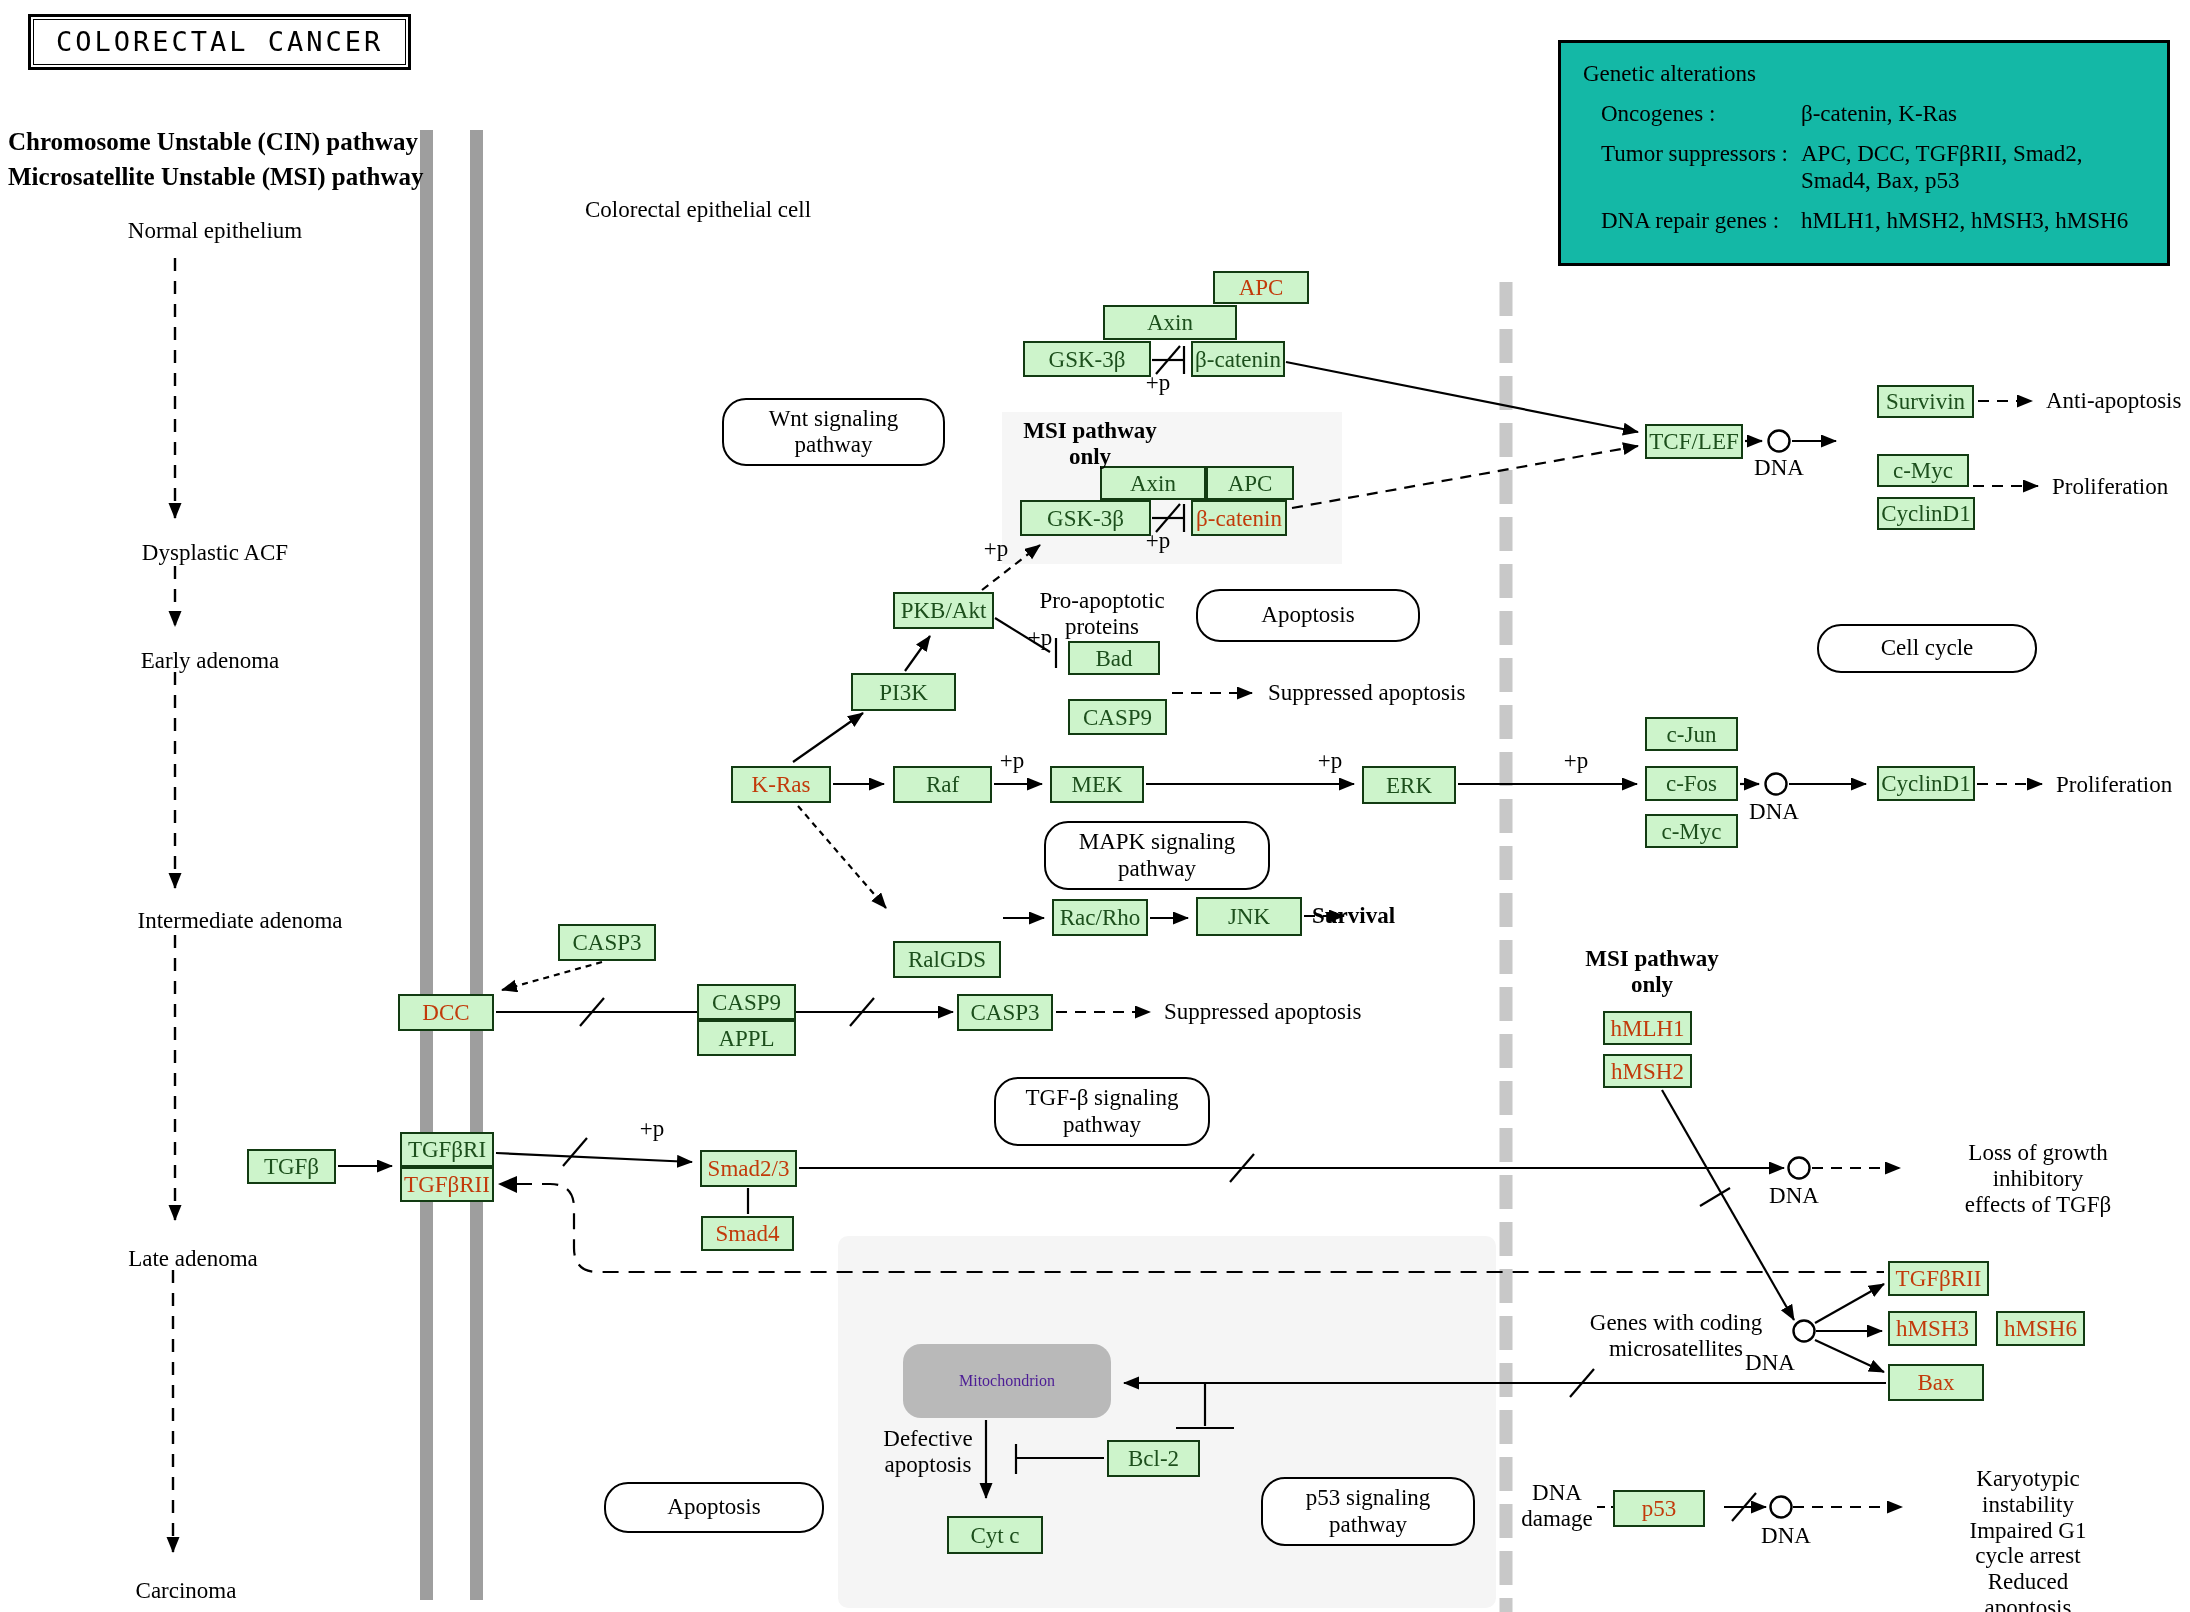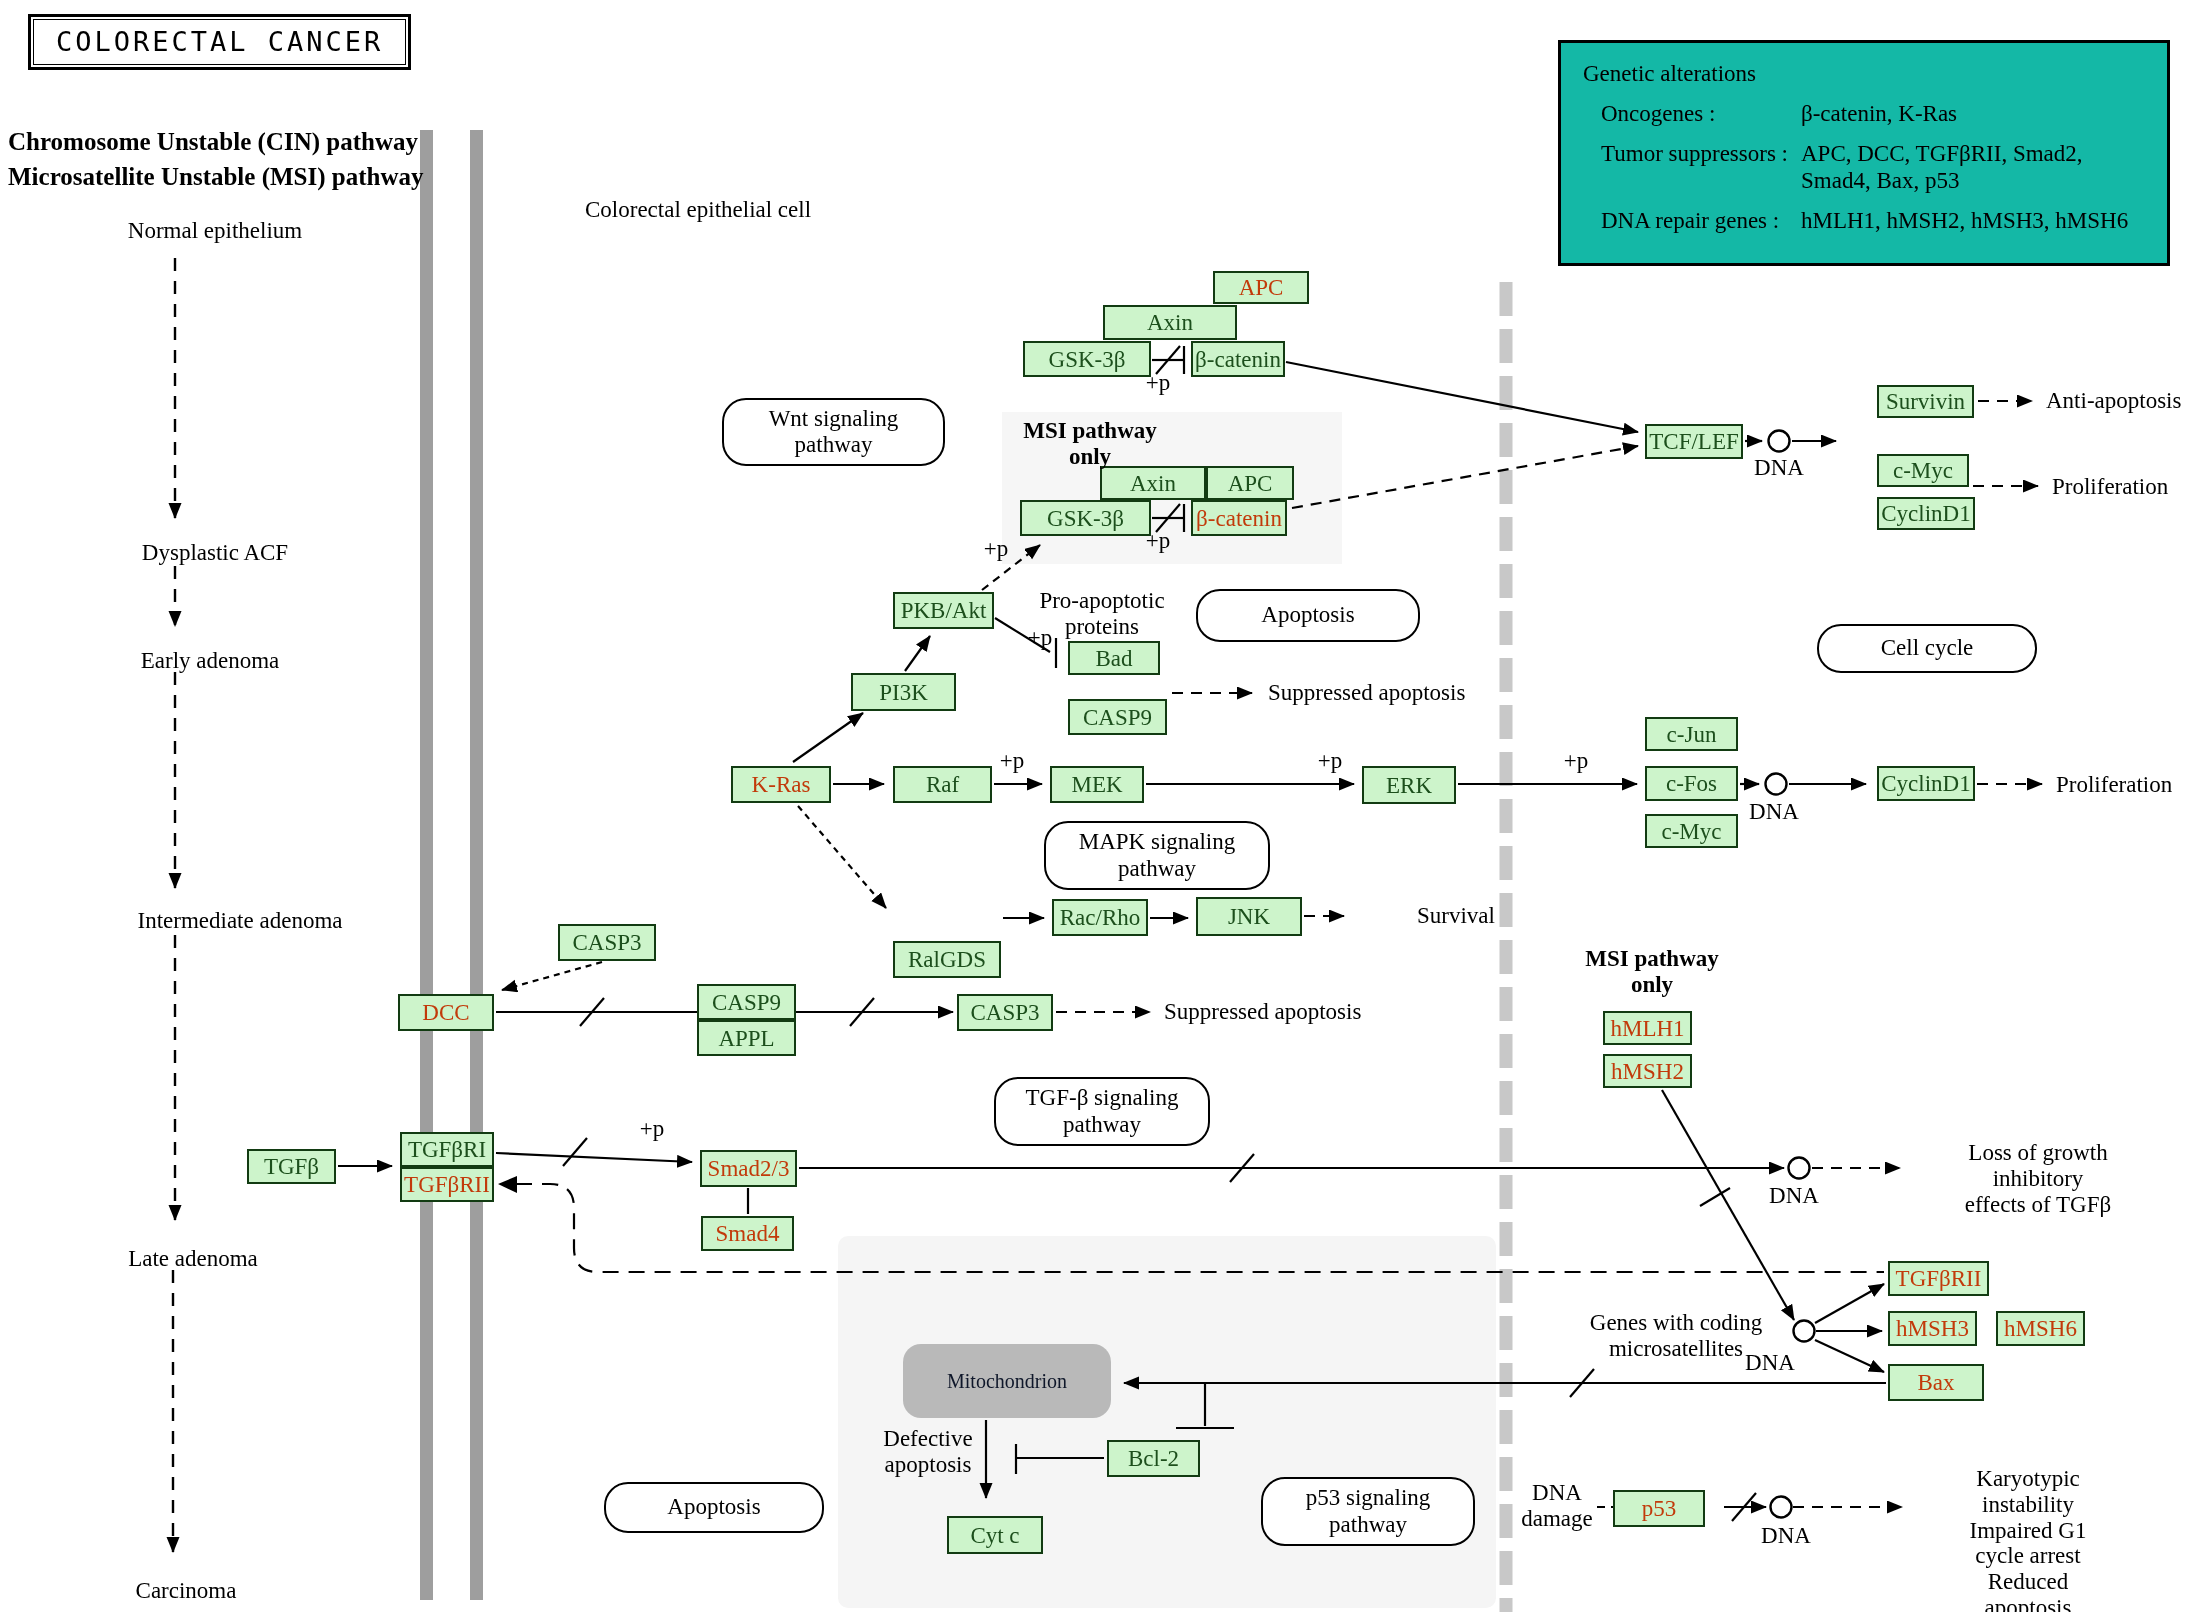--- a/index.html
+++ b/index.html
@@ -3,21 +3,21 @@
 <meta charset="utf-8">
 <style>
   html,body{margin:0;padding:0;background:#fff;}
   body{font-family:"Liberation Serif", serif;}
   #canvas{position:relative;width:2190px;height:1612px;background:#fff;overflow:hidden;}
   #wires{position:absolute;left:0;top:0;z-index:1;}
   .node{position:absolute;z-index:3;display:flex;align-items:center;justify-content:center;
         background:#cdf4cb;border:2px solid #123b12;color:#1c4f1c;font-size:23px;line-height:1;
         box-sizing:border-box;white-space:nowrap;}
   .node.red{color:#c23a0a;}
-  .node.organelle{background:#b9b9b9;border:none;border-radius:18px;color:#0f172a;font-size:20px;}
+  .node.organelle{background:#b9b9b9;border:none;border-radius:18px;color:#4c1d95;font-size:16px;}
   .pbox{position:absolute;z-index:3;display:flex;align-items:center;justify-content:center;
         background:#fff;border:2px solid #000;border-radius:24px;color:#000;font-size:23px;
         text-align:center;white-space:pre-line;line-height:1.15;box-sizing:border-box;}
   .lbl{position:absolute;z-index:4;color:#000;font-size:23px;line-height:1.12;white-space:pre-line;
        text-align:center;transform:translateX(-50%);}
   .lbl.left{transform:none;text-align:left;}
   .lbl.bold{font-weight:bold;}
   #title-box{position:absolute;left:28px;top:14px;z-index:5;border:3px solid #000;background:#fff;}
   #title-inner{margin:2px;border:1px solid #000;padding:6px 22px 7px 22px;
        font-family:"DejaVu Sans Mono", monospace;font-size:27px;letter-spacing:3px;color:#000;}
@@ -224,21 +224,21 @@
 pathway</div>
     <div class="lbl left" style="left: 585px; top: 197px;">Colorectal epithelial cell</div>
     <div class="lbl bold" style="left: 1090px; top: 418px;">MSI pathway
 only</div>
     <div class="lbl bold" style="left: 1652px; top: 946px;">MSI pathway
 only</div>
     <div class="lbl" style="left: 1102px; top: 588px;">Pro-apoptotic
 proteins</div>
     <div class="lbl left" style="left: 1268px; top: 680px;">Suppressed apoptosis</div>
     <div class="lbl left" style="left: 1164px; top: 999px;">Suppressed apoptosis</div>
-    <div class="lbl left" style="left: 1417px; top: 903px;">Survival</div>
+    <div class="lbl left" style="left: 1312px; top: 903px; font-weight: bold;">Survival</div>
     <div class="lbl left" style="left: 2046px; top: 388px;">Anti-apoptosis</div>
     <div class="lbl left" style="left: 2052px; top: 474px;">Proliferation</div>
     <div class="lbl left" style="left: 2056px; top: 772px;">Proliferation</div>
     <div class="lbl" style="left: 1779px; top: 455px;">DNA</div>
     <div class="lbl" style="left: 1774px; top: 799px;">DNA</div>
     <div class="lbl" style="left: 1794px; top: 1183px;">DNA</div>
     <div class="lbl" style="left: 1770px; top: 1350px;">DNA</div>
     <div class="lbl" style="left: 1786px; top: 1523px;">DNA</div>
     <div class="lbl" style="left: 1676px; top: 1310px;">Genes with coding
 microsatellites</div>

